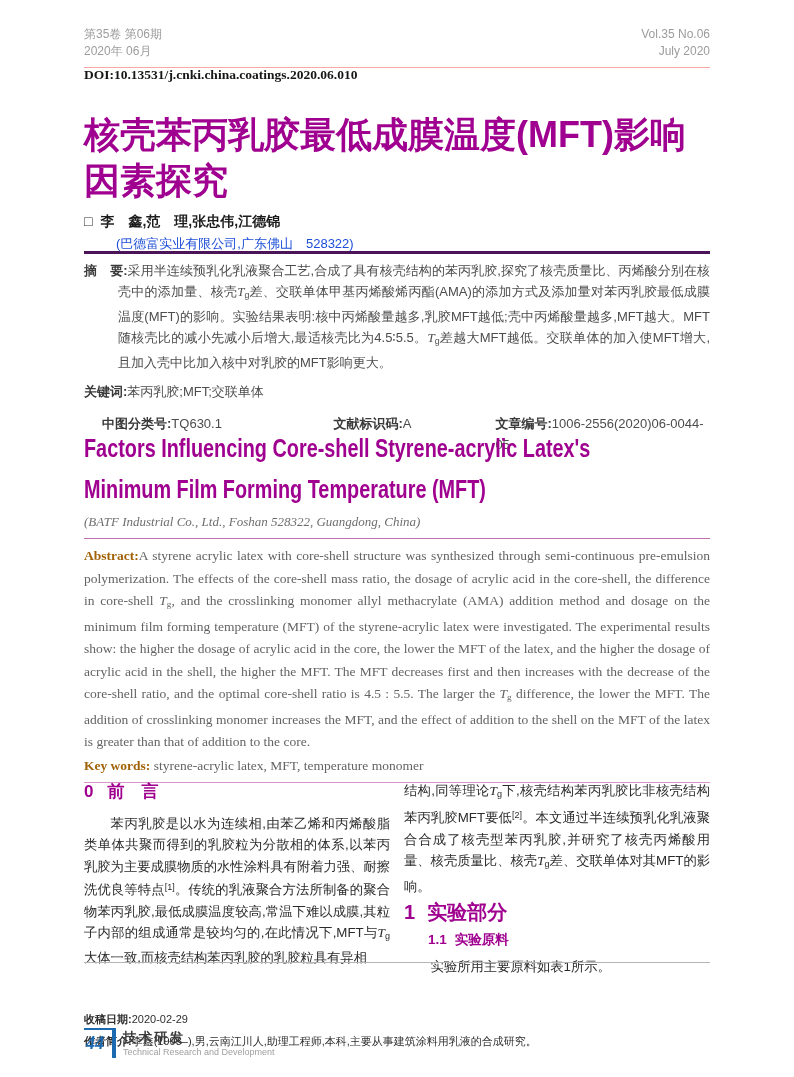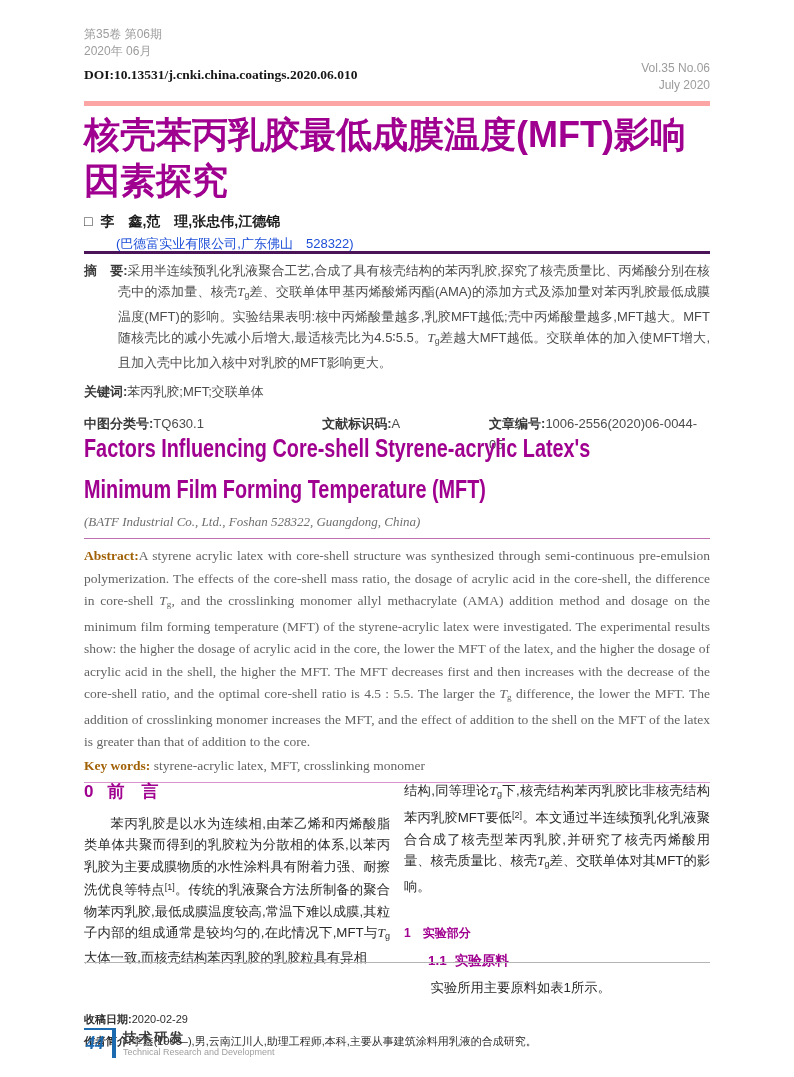--- a/index.html
+++ b/index.html
@@ -1,42 +1,42 @@
 <!DOCTYPE html>
 <html><head>
 <meta charset="utf-8">
 <style>
   html,body{margin:0;padding:0;background:#ffffff;}
   body{width:794px;height:1077px;position:relative;font-family:"Liberation Sans","DejaVu Sans",sans-serif;color:#333;overflow:hidden;}
   .abs{position:absolute;}
 
   
   .jheader{left:84px;top:26px;width:626px;display:flex;justify-content:space-between;
-           border-bottom:5px solid #fca5a5;padding-bottom:7px;color:#9c9c9c;font-size:12px;line-height:17px;flex-direction:column;}
+           border-bottom:1px solid #fca5a5;padding-bottom:7px;color:#9c9c9c;font-size:12px;line-height:17px;}
   .jheader .c{text-align:center;}
   .jheader .r{text-align:right;}
   .jname-cn{letter-spacing:7px;margin-left:7px;font-size:12.5px;}
   .jname-en{letter-spacing:1.5px;}
 
   .doi{left:84px;top:67px;font-family:"Liberation Serif","DejaVu Serif",serif;font-size:13.5px;font-weight:600;color:#161616;}
 
   
   .title-cn{left:84px;top:112px;width:640px;font-size:36px;font-weight:bold;color:#a0008f;line-height:46px;}
   .authors-cn{left:84px;top:213px;font-size:14px;font-weight:bold;color:#1c1c1c;}
   .authors-cn .marker{font-weight:normal;margin-right:8px;color:#333;}
   .affil-cn{left:92px;top:235px;font-size:13px;color:#1d4ed8;padding-left:24px;}
   .rule-dark{left:84px;top:251px;width:626px;height:3px;background:#4c1458;}
 
   
   .meta-block{left:84px;top:260px;width:626px;font-size:13px;line-height:21px;color:#4c4c4c;}
   .abs-cn{margin:0 0 8px 0;text-align:justify;padding-left:34px;text-indent:-34px;}
   .abs-cn .lbl{font-weight:bold;color:#3a3a3a;}
   .kw-cn{margin:0 0 11px 0;}
   .kw-cn .lbl{font-weight:bold;color:#3a3a3a;}
-  .cls-row{display:flex;}
+  .cls-row{display:flex;margin-left:18px;}
   .cls-row .lbl{font-weight:bold;color:#3a3a3a;}
   .cls-item1{width:240px;}
   .cls-item2{width:168px;}
 
   
   .en-block{left:84px;top:428px;width:626px;}
   .title-en{width:820px;transform:scaleX(0.763);transform-origin:0 0;
             font-size:26px;line-height:41px;font-weight:bold;color:#a0008f;}
   .title-en div{white-space:nowrap;}
   .authors-en{margin-top:9px;font-size:14px;color:#787878;}
@@ -45,21 +45,21 @@
   .abs-en{margin:6px 0 0 0;font-family:"Liberation Serif","DejaVu Serif",serif;font-size:13.5px;line-height:22.5px;color:#636363;text-align:justify;}
   .abs-en .lbl,.kw-en .lbl{font-weight:bold;color:#a16207;}
   .kw-en{margin:1px 0 0 0;font-family:"Liberation Serif","DejaVu Serif",serif;font-size:13.5px;line-height:22px;color:#636363;}
   .rule-pink2{margin-top:5px;border-top:1px solid #d893cc;}
 
   
   .columns{left:84px;top:780px;width:626px;display:flex;gap:14px;}
   .col{width:306px;}
   .sec-h{font-size:17px;font-weight:bold;color:#a0008f;margin:0 0 9px 0;line-height:24px;}
   .sec-h .num{margin-right:14px;}
-  .sec-h2{font-size:12px;font-weight:bold;color:#a0008f;margin:25px 0 7px 0;line-height:22px;}
+  .sec-h2{font-size:20px;font-weight:bold;color:#a0008f;margin:4px 0 7px 0;line-height:22px;}
   .sec-h2 .num{margin-right:12px;}
   .sec-h3{font-size:13.5px;font-weight:bold;color:#a0008f;margin:0 0 6px 0;line-height:20px;}
   .sec-h3 .num{margin-right:8px;margin-left:24px;}
   .col p{margin:0;font-size:13.3px;line-height:21.4px;text-align:justify;color:#2b2b2b;}
   .ind2{text-indent:2em;}
 
   
   .seg-it{font-style:italic;font-family:"Liberation Serif","DejaVu Serif",serif;}
   .seg-sub{font-size:.68em;vertical-align:-.22em;}
   .seg-sup{font-size:.68em;vertical-align:.45em;}
@@ -119,21 +119,21 @@
   </div>
 
   <div class="abs en-block">
     <h2 class="title-en" style="margin:0">
       <div>Factors Influencing Core-shell Styrene-acrylic Latex's</div>
       <div>Minimum Film Forming Temperature (MFT)</div>
     </h2>
     <div class="affil-en">(BATF Industrial Co., Ltd., Foshan 528322, Guangdong, China)</div>
     <div class="rule-pink"></div>
     <p class="abs-en"><span class="lbl">Abstract:</span><span><span>A styrene acrylic latex with core-shell structure was synthesized through semi-continuous pre-emulsion polymerization. The effects of the core-shell mass ratio, the dosage of acrylic acid in the core-shell, the difference in core-shell </span><span class="seg-it">T</span><span class="seg-sub">g</span><span>, and the crosslinking monomer allyl methacrylate (AMA) addition method and dosage on the minimum film forming temperature (MFT) of the styrene-acrylic latex were investigated. The experimental results show: the higher the dosage of acrylic acid in the core, the lower the MFT of the latex, and the higher the dosage of acrylic acid in the shell, the higher the MFT. The MFT decreases first and then increases with the decrease of the core-shell ratio, and the optimal core-shell ratio is 4.5 : 5.5. The larger the </span><span class="seg-it">T</span><span class="seg-sub">g</span><span> difference, the lower the MFT. The addition of crosslinking monomer increases the MFT, and the effect of addition to the shell on the MFT of the latex is greater than that of addition to the core.</span></span></p>
-    <p class="kw-en"><span class="lbl">Key words:</span><span> styrene-acrylic latex, MFT, crosslinking monomer</span></p>
+    <p class="kw-en"><span class="lbl">Key words:</span><span> styrene-acrylic latex, MFT, temperature monomer</span></p>
     <div class="rule-pink2"></div>
   </div>
 
   <div class="abs columns">
     <div class="col">
       <h3 class="sec-h"><span class="num">0</span><span>前　言</span></h3>
       <p class="ind2"><span>苯丙乳胶是以水为连续相,由苯乙烯和丙烯酸脂类单体共聚而得到的乳胶粒为分散相的体系,以苯丙乳胶为主要成膜物质的水性涂料具有附着力强、耐擦洗优良等特点</span><span class="seg-sup">[1]</span><span>。传统的乳液聚合方法所制备的聚合物苯丙乳胶,最低成膜温度较高,常温下难以成膜,其粒子内部的组成通常是较均匀的,在此情况下,MFT与</span><span class="seg-it">T</span><span class="seg-sub">g</span><span>大体一致,而核壳结构苯丙乳胶的乳胶粒具有异相</span></p>
     </div>
     <div class="col">
       <p><span>结构,同等理论</span><span class="seg-it">T</span><span class="seg-sub">g</span><span>下,核壳结构苯丙乳胶比非核壳结构苯丙乳胶MFT要低</span><span class="seg-sup">[2]</span><span>。本文通过半连续预乳化乳液聚合合成了核壳型苯丙乳胶,并研究了核壳丙烯酸用量、核壳质量比、核壳</span><span class="seg-it">T</span><span class="seg-sub">g</span><span>差、交联单体对其MFT的影响。</span></p>

